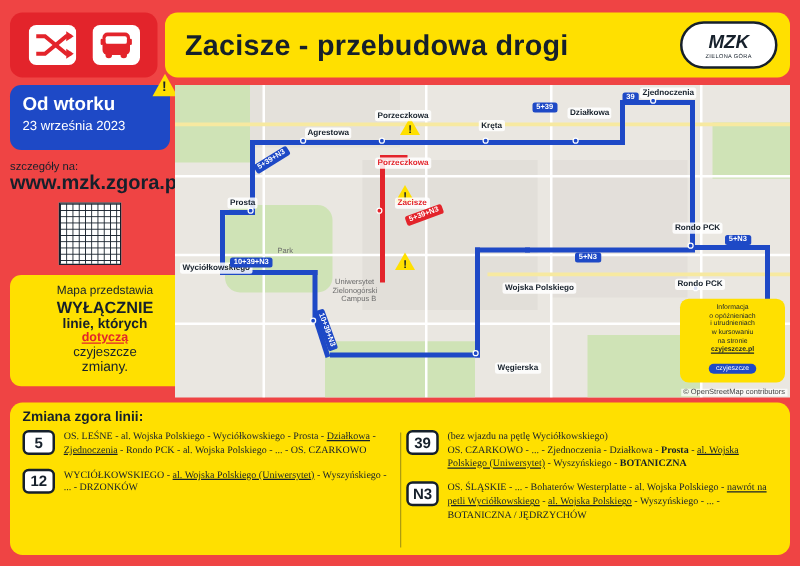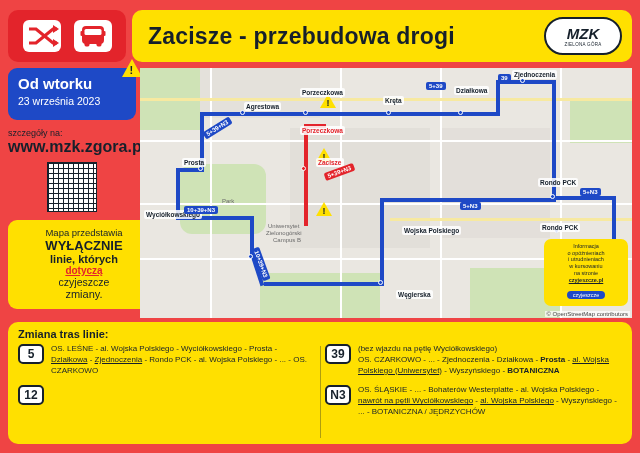--- a/index.html
+++ b/index.html
@@ -150,21 +150,21 @@
   }
   .bottom .sec-title { font-size: 11px; font-weight: bold; color: #16202b; margin-bottom: 4px; }
   .cols { display: flex; gap: 10px; }
   .col { width: 50%; }
   .lineblock { display: flex; gap: 7px; margin-bottom: 9px; }
   .badge {
     flex: 0 0 auto; width: 26px; height: 20px; border: 2px solid #16202b;
     border-radius: 5px; background: #fff; display: flex; align-items: center; justify-content: center;
     font-size: 12px; font-weight: bold; color: #16202b;
   }
-  .desc { font-size: 8px; line-height: 1.35; color: #16202b; }
+  .desc { font-size: 8px; line-height: 1.35; color: #16202b; font-family: Liberation Serif, serif; }
   .desc b { font-weight: bold; }
   .desc u { text-decoration: underline; }
   .divider {
     position: absolute; left: 50%; top: 24px; width: 1px; height: 92px; background: #16202b; opacity: .35;
   }
 </style>
 </head>
 <body>
 
 <div id="page">
@@ -327,30 +327,31 @@
       <div class="ic1">w kursowaniu</div>
       <div class="ic1">na stronie</div>
       <div class="ic2">czyjeszcze.pl</div>
       <div class="icbadge">czyjeszcze</div>
     </div>
 
     <div class="attrib">© OpenStreetMap contributors</div>
   </div>
 
   <div class="bottom">
-    <div class="sec-title">Zmiana tras linie:</div>
+    <div class="sec-title">Zmiana zgora linii:</div>
     <div class="divider"></div>
     <div class="cols">
       <div class="col">
         <div class="lineblock">
           <div class="badge">5</div>
           <div class="desc">OS. LEŚNE - al. Wojska Polskiego - Wyciółkowskiego - Prosta - <u>Działkowa</u> - <u>Zjednoczenia</u> - Rondo PCK - al. Wojska Polskiego - ... - OS. CZARKOWO</div>
         </div>
         <div class="lineblock">
           <div class="badge">12</div>
+          <div class="desc">WYCIÓŁKOWSKIEGO - <u>al. Wojska Polskiego (Uniwersytet)</u> - Wyszyńskiego - ... - DRZONKÓW</div>
         </div>
       </div>
       <div class="col">
         <div class="lineblock">
           <div class="badge">39</div>
           <div>
             <div class="desc it">(bez wjazdu na pętlę Wyciółkowskiego)</div>
             <div class="desc">OS. CZARKOWO - ... - Zjednoczenia - Działkowa - <b>Prosta</b> - <u>al. Wojska Polskiego (Uniwersytet)</u> - Wyszyńskiego - <b>BOTANICZNA</b></div>
           </div>
         </div>

